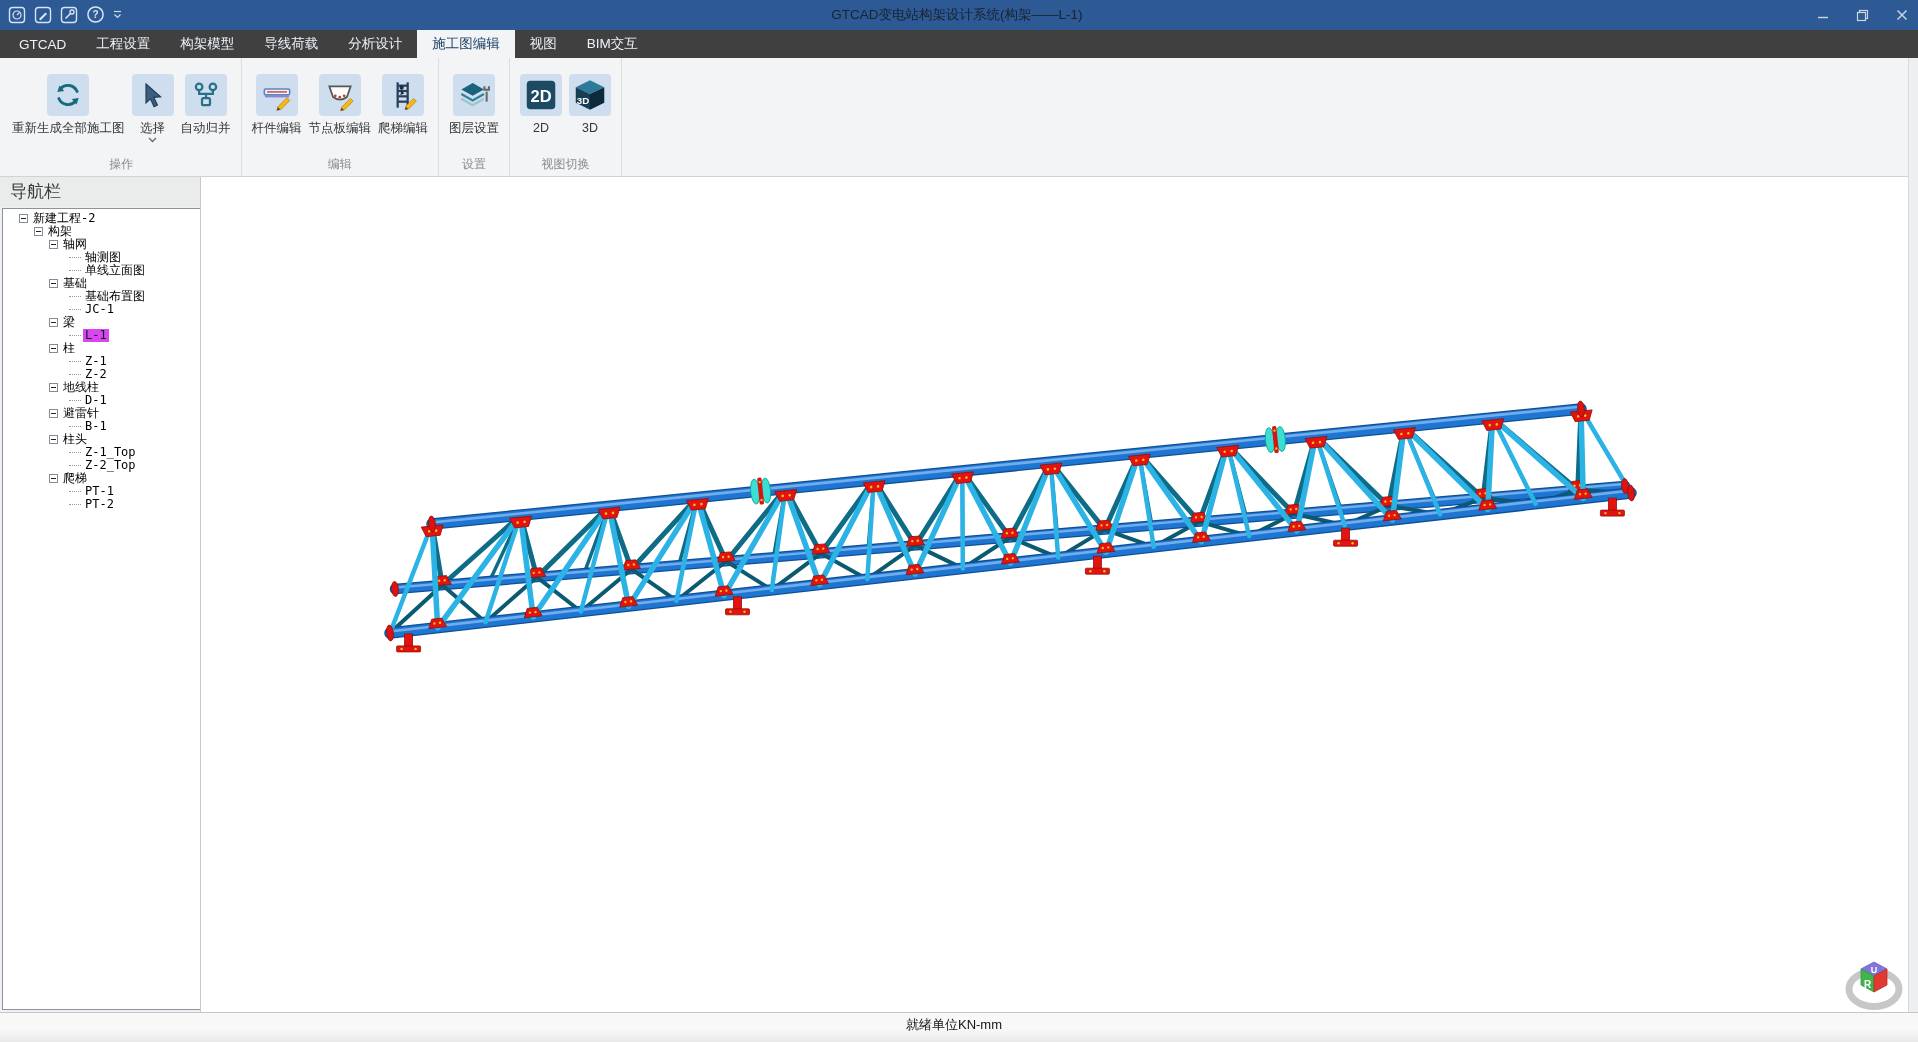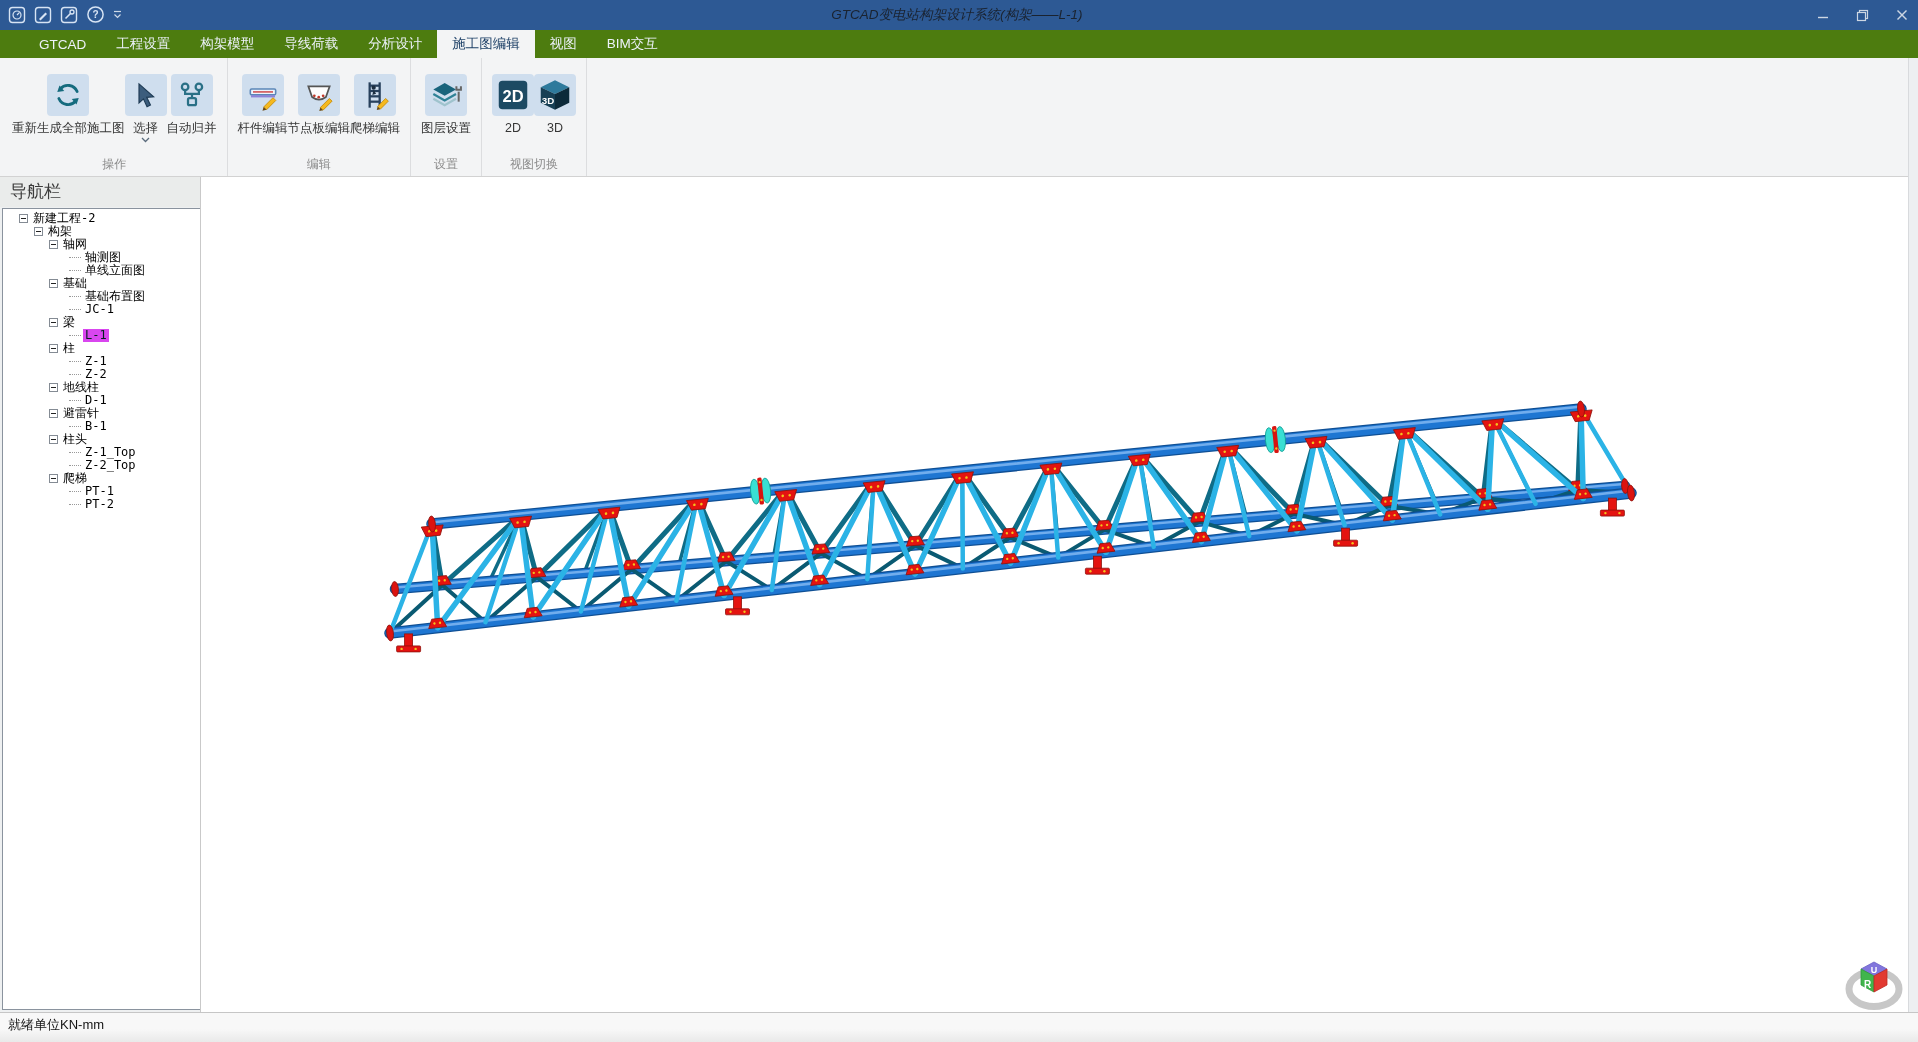--- a/index.html
+++ b/index.html
@@ -3,31 +3,31 @@
 <meta charset="utf-8">
 <style>
   html,body{margin:0;padding:0;}
   body{width:1918px;height:1042px;position:relative;overflow:hidden;background:#fff;
        font-family:"Liberation Sans","DejaVu Sans",sans-serif;}
   
   .titlebar{position:absolute;left:0;top:0;right:0;height:30px;background:#2d5994;}
   .qat{position:absolute;left:8px;top:5px;display:flex;gap:8px;align-items:center;}
   .qat span{display:flex;}
   .wtitle{position:absolute;left:0;right:4px;top:0;height:30px;line-height:30px;text-align:center;
-          font-size:13.5px;color:#1a2330;white-space:nowrap;font-style:italic;}
+          font-size:13.5px;color:#1a2330;white-space:nowrap;}
   .winctl{position:absolute;right:10px;top:0;height:30px;display:flex;align-items:center;gap:27px;}
   .winctl span{display:flex;cursor:default;}
   
-  .tabbar{position:absolute;top:30px;left:0;right:0;height:28px;background:#4d7c0f;display:flex;padding-left:24px;}
+  .tabbar{position:absolute;top:30px;left:0;right:0;height:28px;background:#404040;display:flex;padding-left:4px;}
   .tab{height:28px;display:flex;align-items:center;padding:0 15px;font-size:13.5px;color:#edf2fa;white-space:nowrap;}
   .tab.active{background:#f3f4f5;color:#1c3f66;}
   
   .ribbon{position:absolute;top:58px;left:0;right:0;height:118px;background:#f3f4f5;
           border-bottom:1px solid #d2d2d2;display:flex;align-items:stretch;padding-left:2px;box-sizing:content-box;}
-  .rgroup{position:relative;display:flex;gap:0;padding:0 10px 20px;border-right:1px solid #dcdddf;}
+  .rgroup{position:relative;display:flex;gap:7px;padding:0 10px 20px;border-right:1px solid #dcdddf;}
   .glabel{position:absolute;bottom:3px;left:0;right:0;text-align:center;font-size:12px;color:#8b8b8b;white-space:nowrap;}
   .rbtn{display:flex;flex-direction:column;align-items:center;padding-top:16px;}
   .tile{width:42px;height:42px;background:#cfdeee;border-radius:4px;display:flex;align-items:center;justify-content:center;flex:none;}
   .rlabel{margin-top:5px;font-size:12.5px;color:#363636;white-space:nowrap;line-height:14px;}
   .caret{margin-top:2px;display:flex;}
   
   .navpanel{position:absolute;top:177px;left:0;width:212px;bottom:30px;background:#eef0f1;}
   .navheader{height:30px;line-height:30px;padding-left:10px;font-size:17px;color:#3c3c3c;background:#eaeceb;white-space:nowrap;}
   .tree{position:absolute;top:31px;left:2px;right:3px;bottom:2px;background:#fff;border:1px solid #8a939e;
         overflow:hidden;padding-top:3px;font-family:"DejaVu Sans Mono",monospace;}
@@ -38,21 +38,21 @@
   .dotc{width:12px;height:1px;border-top:1px dotted #999;flex:none;margin-right:2px;}
   .tlabel{padding:0 2px;line-height:13px;}
   .trow.selected .tlabel{background:#d946ef;color:#00201f;}
   
   .canvas{position:absolute;top:177px;left:200px;right:0;bottom:30px;background:#fff;border-left:1px solid #c9c9c9;box-sizing:border-box;}
   #truss{position:absolute;left:0;top:0;width:1718px;height:835px;}
   .logo{position:absolute;right:13px;bottom:2px;}
   .rightedge{position:absolute;top:58px;right:0;width:9px;bottom:30px;background:#edeff1;border-left:1px solid #d8dadd;}
   
   .statusbar{position:absolute;left:0;right:0;bottom:0;height:30px;background:linear-gradient(#f8f8f8 55%,#e9e9e9);
-             border-top:1px solid #c6c6c6;display:flex;justify-content:flex-start;
+             border-top:1px solid #c6c6c6;display:flex;justify-content:center;
              padding:3px 18px 0 8px;box-sizing:border-box;font-size:13px;color:#141414;}
 </style>
 </head>
 <body>
 
 <div class="titlebar">
   <div class="qat" id="qat">
       <span>
         <svg width="18" height="18" viewBox="0 0 18 18" fill="none" stroke="#d7e4f4">
           <rect x="1.5" y="1.5" width="15" height="15" rx="3" stroke-width="1.4"></rect>

